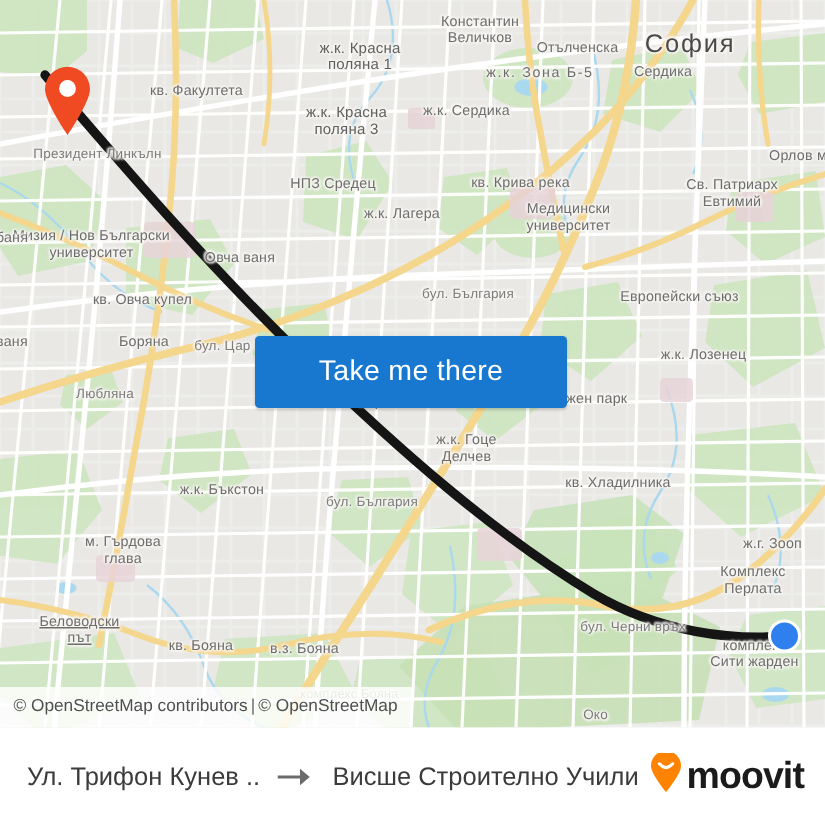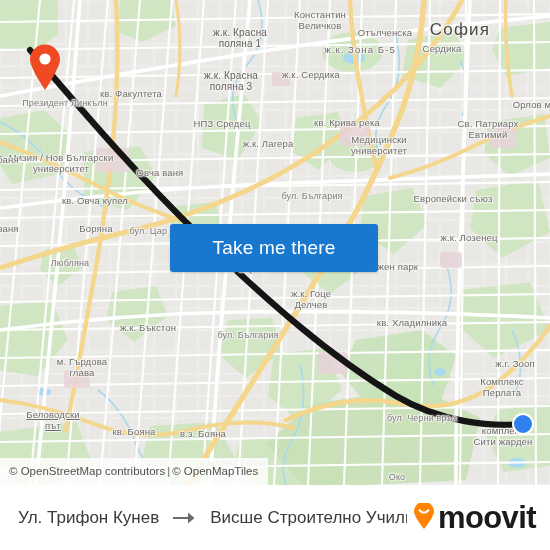--- a/index.html
+++ b/index.html
@@ -102,21 +102,21 @@
   }
   #origin-label{max-width:180px;}
   #dest-label{max-width:205px;}
   #arrow-icon{
     flex:0 0 auto;margin:0 11px;display:flex;align-items:center;
   }
   #brand{
     flex:0 0 auto;display:flex;align-items:center;gap:3px;margin-left:6px;
   }
   #brand-text{
-    font-size:31px;font-weight:bold;color:#1b1b1b;letter-spacing:-.6px;
+    font-size:25px;font-weight:bold;color:#1b1b1b;letter-spacing:-.6px;
   }
 </style>
 </head>
 <body>
 
 <div id="app">
 
   <div id="map">
 
     <svg id="map-canvas" width="550" height="485" viewBox="0 0 550 485">
@@ -252,21 +252,21 @@
 
       <path d="M30 50
                C 70 96, 130 168, 200 236
                C 268 302, 330 356, 396 396
                C 440 422, 490 427, 523 424" stroke="#151515" stroke-width="6.2" fill="none" stroke-linecap="round" stroke-linejoin="round"></path>
     </svg>
 
     <div id="label-layer">
         <div class="lbl sub" style="left: 240px; top: 38px;">ж.к. Красна
 поляна 1</div>
-        <div class="lbl" style="left: 131px; top: 61px; margin-top: 32px;">кв. Факултета</div>
+        <div class="lbl" style="left: 131px; top: 61px;">кв. Факултета</div>
         <div class="lbl sub" style="left: 231px; top: 81px;">ж.к. Красна
 поляна 3</div>
         <div class="lbl" style="left: 311px; top: 74px;">ж.к. Сердика</div>
         <div class="lbl" style="left: 320px; top: 20px;">Константин
 Величков</div>
         <div class="lbl" style="left: 385px; top: 32px;">Отълченска</div>
         <div class="lbl city" style="left: 460px; top: 29px;">София</div>
         <div class="lbl" style="left: 442px; top: 48px;">Сердика</div>
         <div class="lbl spaced" style="left: 360px; top: 49px;">ж.к. Зона Б-5</div>
         <div class="lbl" style="left: 532px; top: 104px;">Орлов м</div>
@@ -318,21 +318,21 @@
         <path d="M17 46 C17 46 2 24 2 15.5 A15 15 0 0 1 32 15.5 C32 24 17 46 17 46 Z" fill="#f04a22"></path>
         <circle cx="17" cy="15" r="5.6" fill="#ffffff"></circle>
       </svg>
     </div>
 
     <div id="dest-dot"></div>
 
     <button id="cta">Take me there</button>
 
     <div id="attribution">
-      <span>© OpenStreetMap contributors</span><span class="sep">|</span><span>© OpenMapTiles</span>
+      <span>© OpenStreetMap contributors</span><span class="sep">|</span><span>© OpenStreetMap</span>
     </div>
   </div>
 
   <div id="bottom-bar">
     <div id="route-summary">
       <span id="origin-label" class="ep">Ул. Трифон Кунев ...</span>
       <span id="arrow-icon">
         <svg width="26" height="14" viewBox="0 0 26 14">
           <path d="M0 7 H20" stroke="#6b6b6b" stroke-width="2"></path>
           <path d="M15 1.5 L21.5 7 L15 12.5 Z" fill="#6b6b6b"></path>

